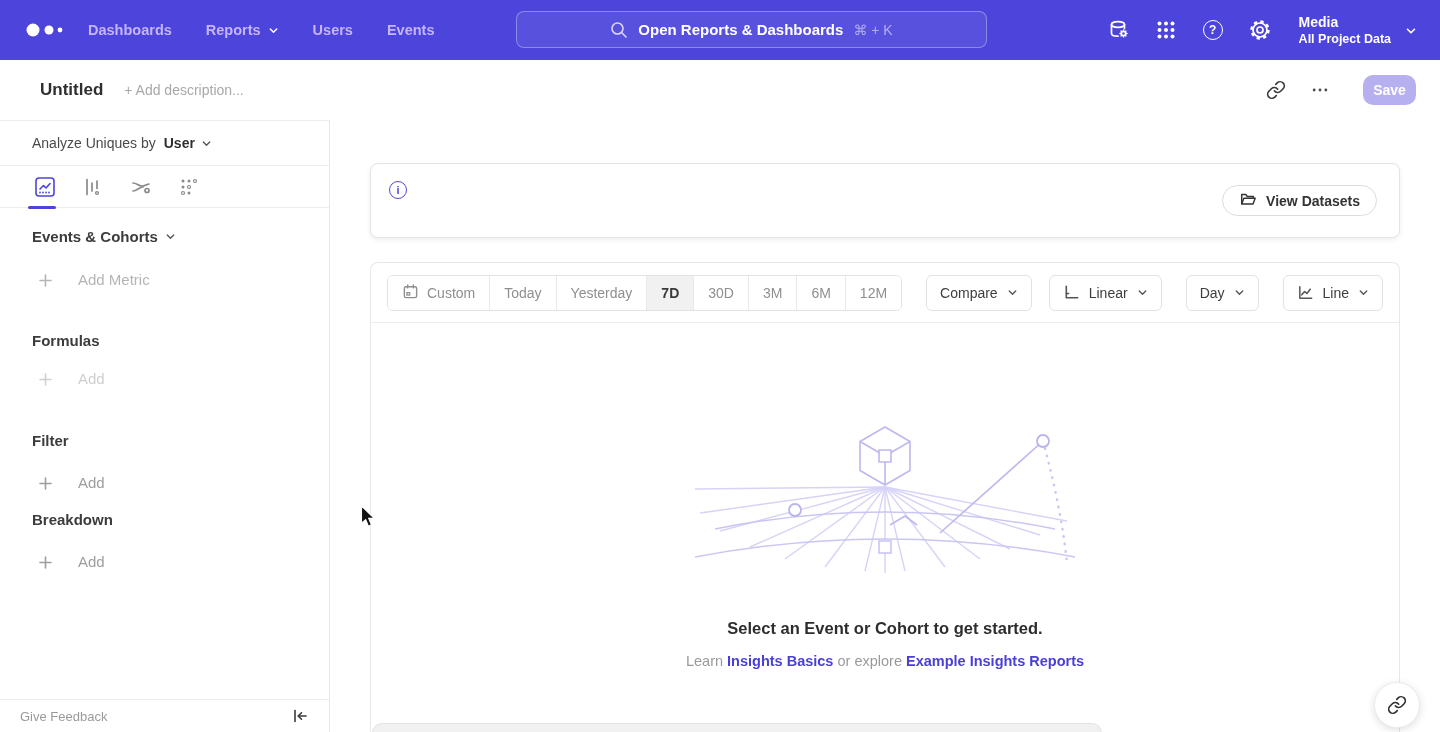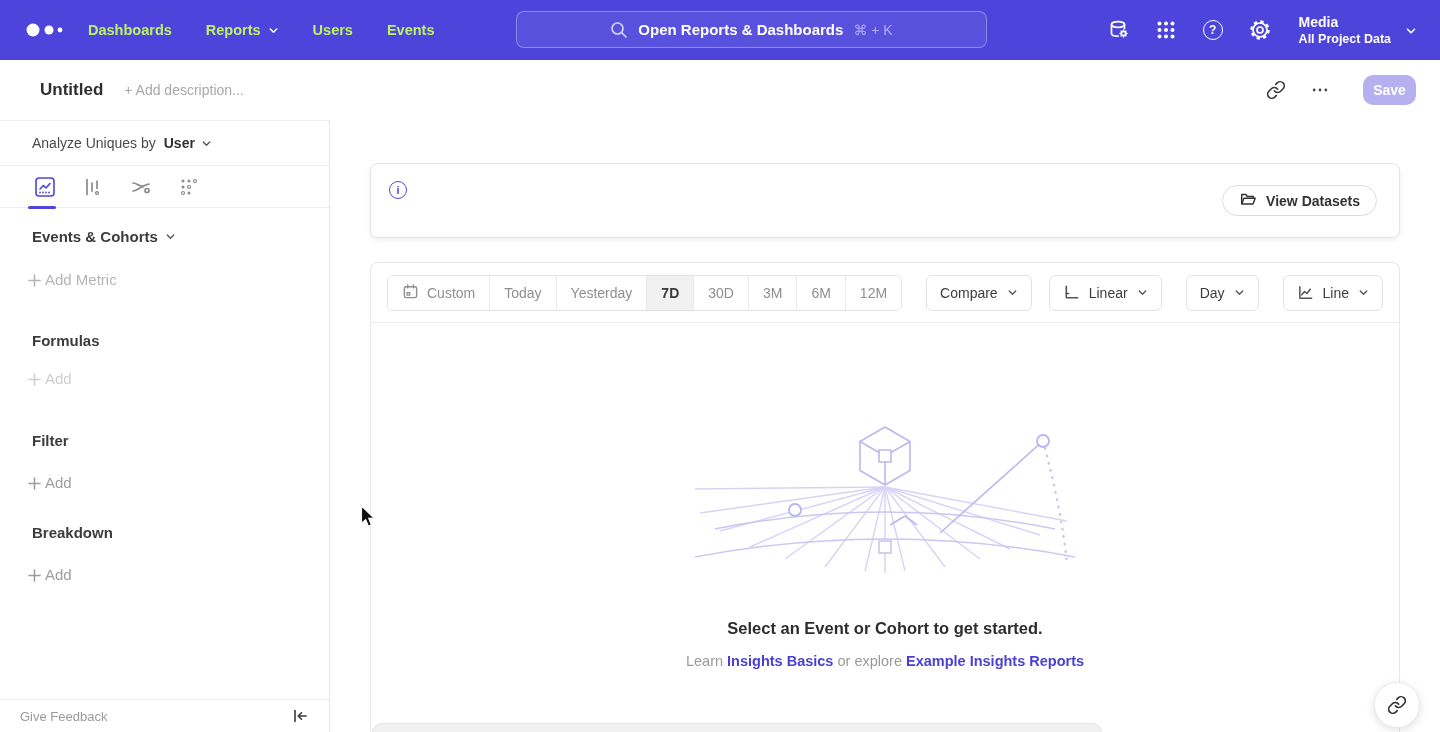--- a/index.html
+++ b/index.html
@@ -5,21 +5,21 @@
   * { margin:0; padding:0; box-sizing:border-box; }
   html,body { width:1440px; height:732px; overflow:hidden; background:#fff;
     font-family:"Liberation Sans", sans-serif; }
   .app { position:relative; width:1440px; height:732px; background:#fff; }
 
   
   .topnav { height:60px; background:#4c44db; display:flex; align-items:center;
     padding:0 24px; position:relative; color:#fff; }
   .logo { display:flex; align-items:center; margin-right:14px; }
   .nav-items { display:flex; align-items:center; gap:34px; }
-  .nav-item { font-size:14.5px; font-weight:600; color:#bef264; display:flex;
+  .nav-item { font-size:14.5px; font-weight:600; color:#c4b5fd; display:flex;
     align-items:center; gap:7px; cursor:pointer; }
   .chev { width:11px; height:11px; display:inline-block; }
   .chev svg, .icon svg { display:block; }
   .search-bar { position:absolute; left:516px; top:11px; width:471px; height:37px;
     background:rgba(255,255,255,0.07); border:1px solid rgba(255,255,255,0.32);
     border-radius:8px; display:flex; align-items:center; justify-content:center;
     gap:10px; cursor:pointer; }
   .search-label { font-size:15px; font-weight:600; color:#fff; }
   .search-shortcut { font-size:14px; color:#b3aef0; font-weight:400; }
   .nav-right { position:absolute; right:24px; top:0; height:60px; display:flex;
@@ -57,21 +57,21 @@
     font-weight:600; color:#2f2f2f; cursor:pointer; }
   .tabs-row { height:42px; display:flex; align-items:center; gap:22px;
     padding:0 32px; border-bottom:1px solid #ececec; }
   .tab { width:26px; height:26px; position:relative; display:flex; align-items:center;
     justify-content:center; color:#8a8a8a; cursor:pointer; }
   .tab.selected { color:#4f44d9; }
   .tab.selected .tab-underline { position:absolute; left:-4px; bottom:-9px; width:28px;
     height:3px; background:#4f44d9; border-radius:2px; }
   .sb-section-hd { font-size:15px; font-weight:600; color:#3c3c3c; padding:0 32px;
     display:flex; align-items:center; gap:7px; }
-  .sb-add { padding:0 28px; display:flex; align-items:center; gap:4px; font-size:15px;
+  .sb-add { padding:0 39px; display:flex; align-items:center; gap:26px; font-size:15px;
     cursor:pointer; }
   .sb-add .plus { width:13px; height:13px; }
   .sidebar-foot { position:absolute; left:0; right:0; bottom:0; height:33px;
     border-top:1px solid #ececec; display:flex; align-items:center;
     justify-content:space-between; padding:0 20px; }
   .feedback { font-size:13px; color:#9a9a9a; cursor:pointer; }
   .collapse { width:18px; height:18px; color:#3a3a3a; cursor:pointer; }
 
   
   .banner { margin-top:43px; height:75px; border:1px solid #e4e4e4; border-radius:8px;
@@ -317,21 +317,21 @@
       </div>
       <div class="sb-add" style="margin-top:25px; color:#9e9e9e;">
         <span class="plus">
           <svg width="13" height="13" viewBox="0 0 13 13">
               <path d="M6.5 1 V12 M1 6.5 H12" stroke="currentColor" stroke-width="1.6" stroke-linecap="round"></path>
             </svg>
         </span>
         <span>Add</span>
       </div>
 
-      <div class="sb-section-hd" style="margin-top:33px;">
+      <div class="sb-section-hd" style="margin-top:20px;">
         <span>Breakdown</span>
       </div>
       <div class="sb-add" style="margin-top:25px; color:#9e9e9e;">
         <span class="plus">
           <svg width="13" height="13" viewBox="0 0 13 13">
               <path d="M6.5 1 V12 M1 6.5 H12" stroke="currentColor" stroke-width="1.6" stroke-linecap="round"></path>
             </svg>
         </span>
         <span>Add</span>
       </div>

